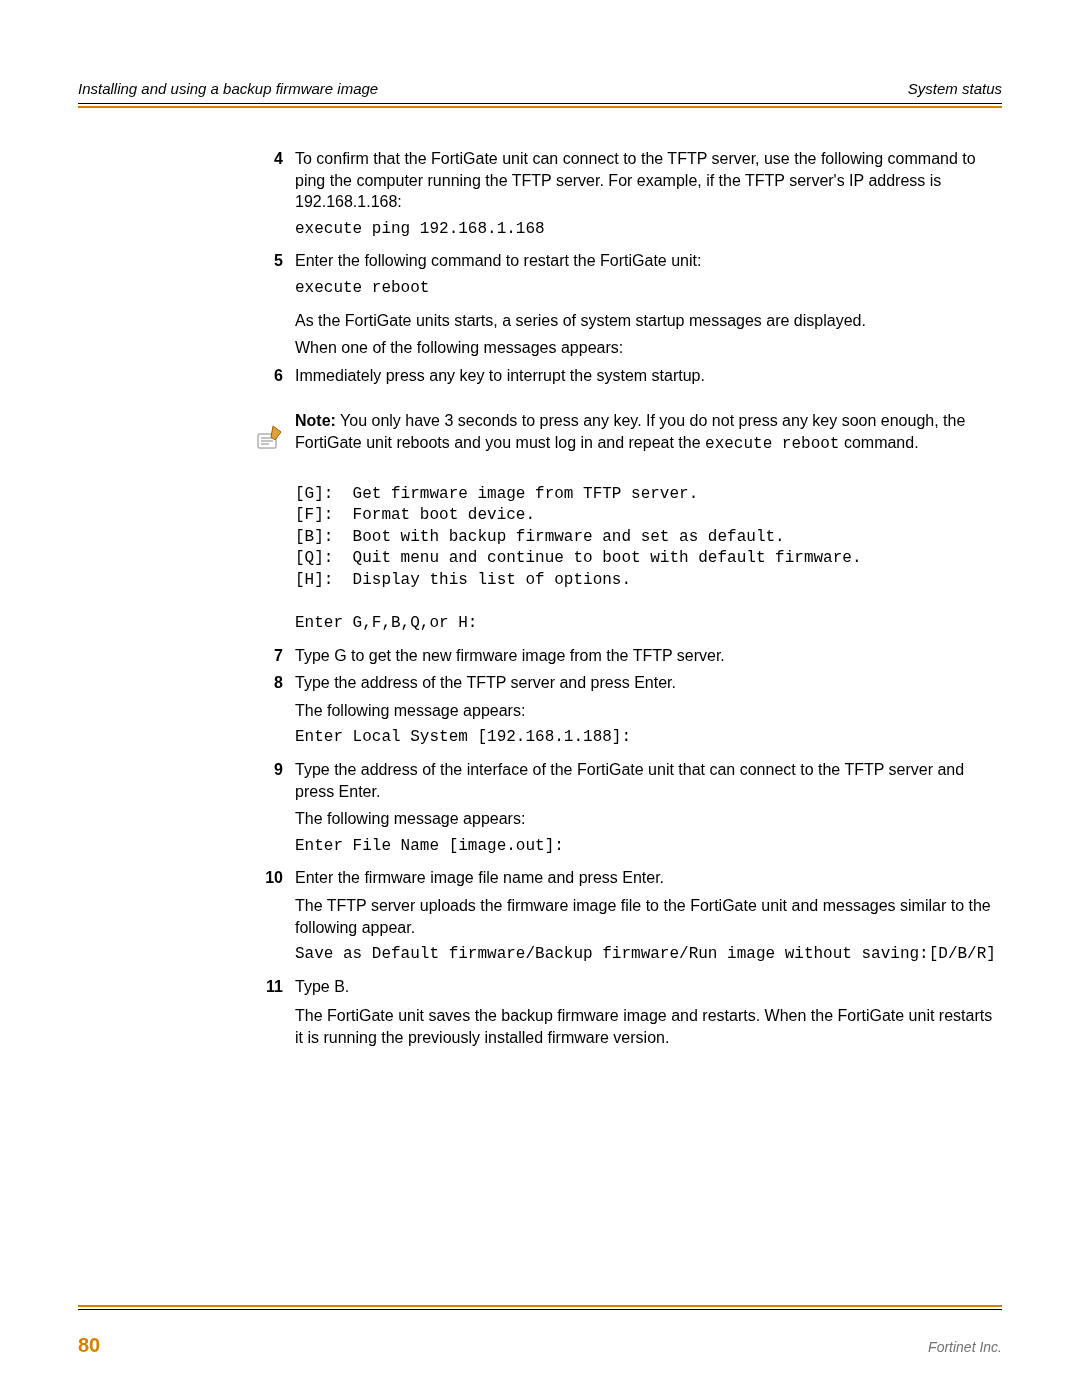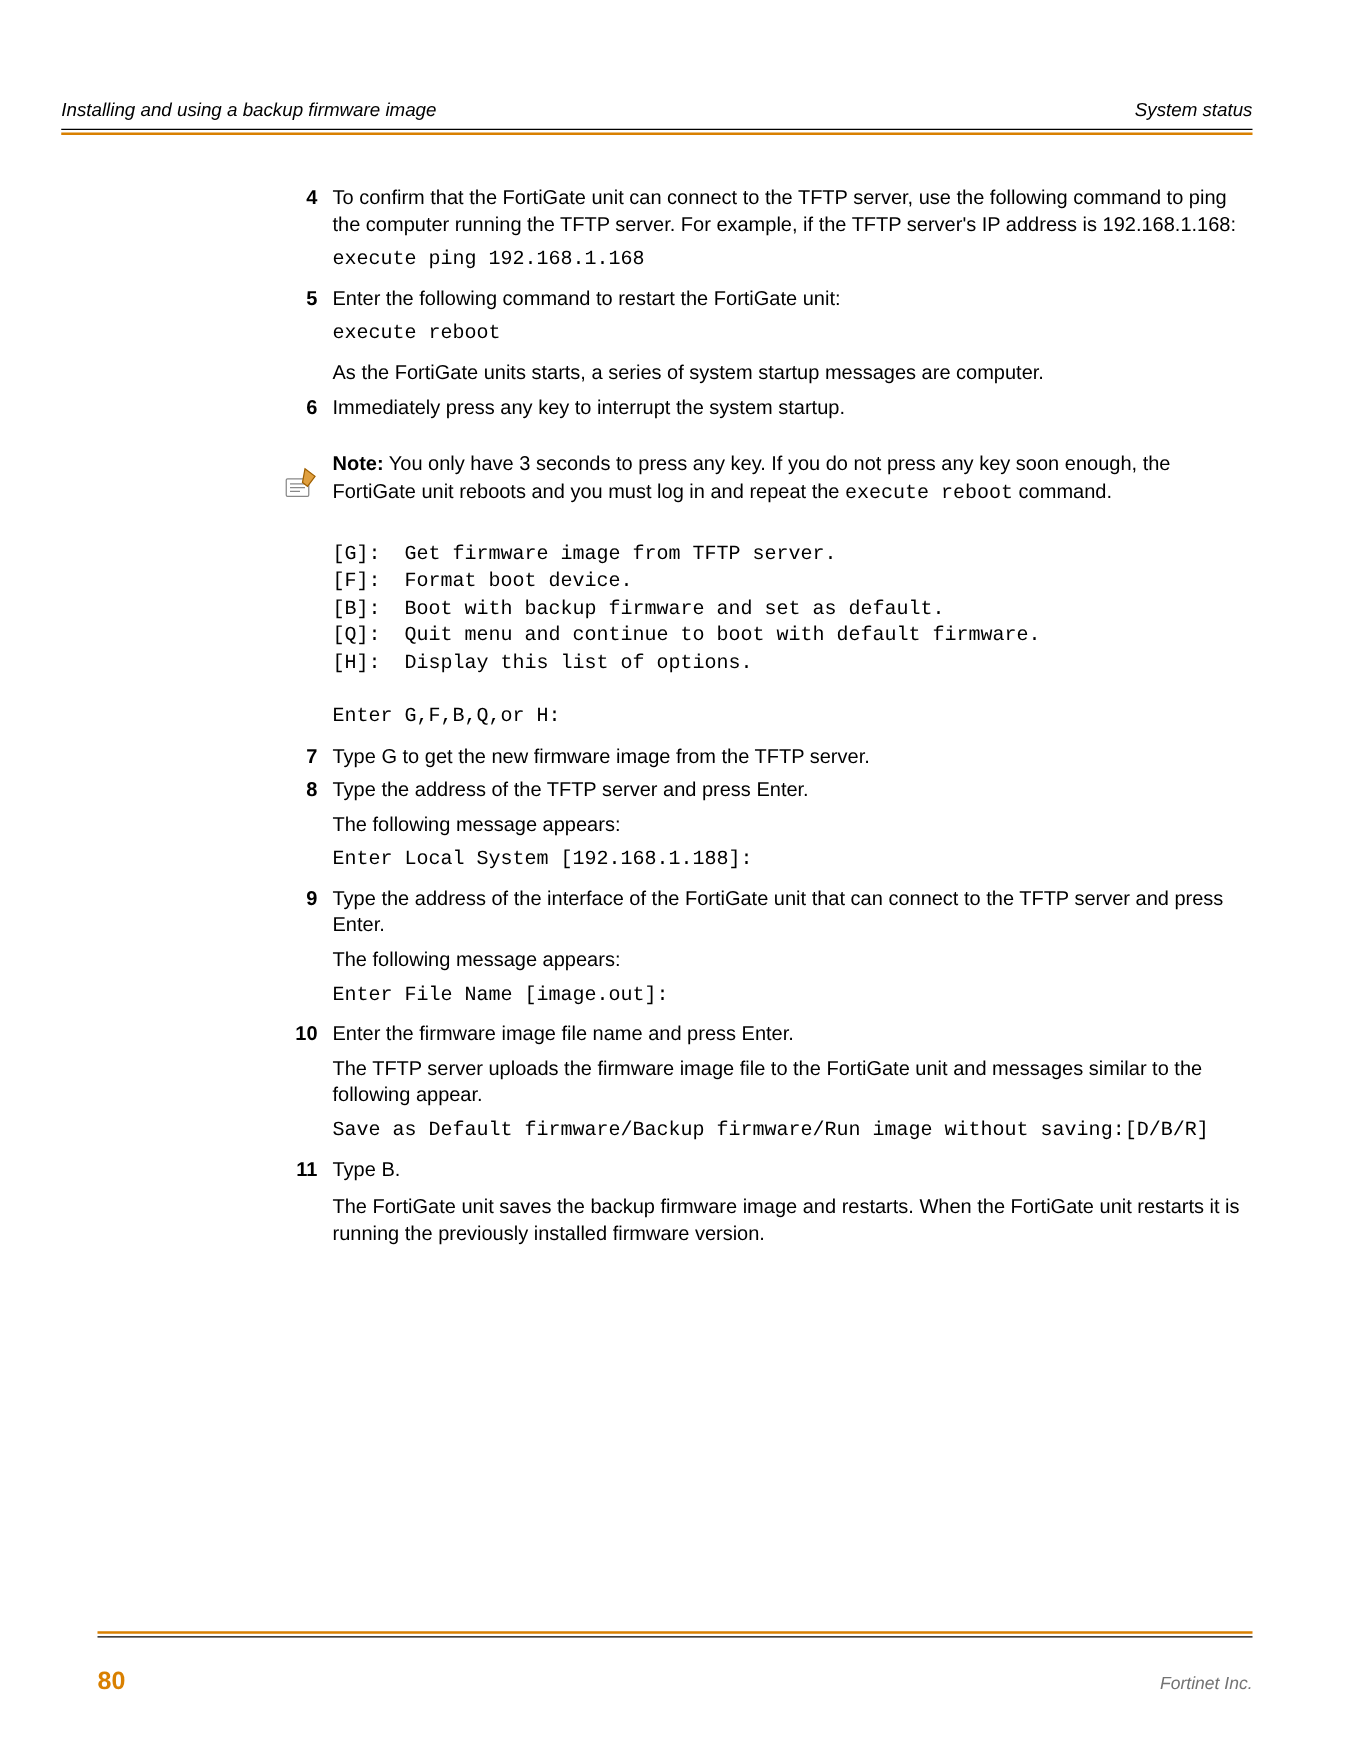--- a/index.html
+++ b/index.html
@@ -6,21 +6,21 @@
     margin: 0;
     padding: 0;
     background: #ffffff;
     font-family: Arial, Helvetica, sans-serif;
     color: #000000;
   }
   .page {
     width: 1080px;
     height: 1397px;
     box-sizing: border-box;
-    padding: 80px 78px 40px 49px;
+    padding: 80px 78px 40px 78px;
     position: relative;
   }
 
   
   .header {
     display: flex;
     justify-content: space-between;
     align-items: flex-end;
     font-style: italic;
     font-size: 15px;
@@ -161,21 +161,22 @@
     <div class="indent">
       <span class="code">execute ping 192.168.1.168</span>
     </div>
 
     <div class="step">
       <div class="step-num">5</div>
       <div class="step-text">Enter the following command to restart the FortiGate unit:</div>
     </div>
     <div class="indent">
       <span class="code">execute reboot</span>
-      <p class="para">As the FortiGate units starts, a series of system startup messages are computer.</p>
+      <p class="para">As the FortiGate units starts, a series of system startup messages are displayed.</p>
+      <p class="para">When one of the following messages appears:</p>
     </div>
 
     <div class="step">
       <div class="step-num">6</div>
       <div class="step-text">Immediately press any key to interrupt the system startup.</div>
     </div>
 
     <div class="indent">
       <div class="notebox">
         <div class="note-icon">

